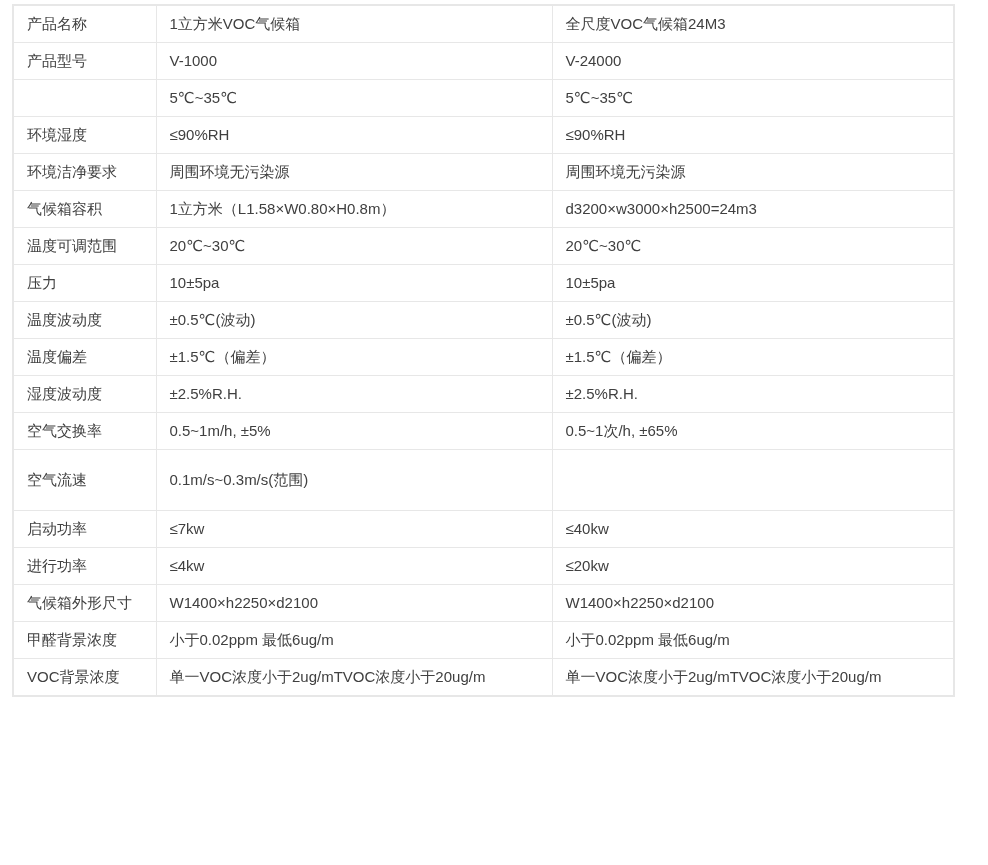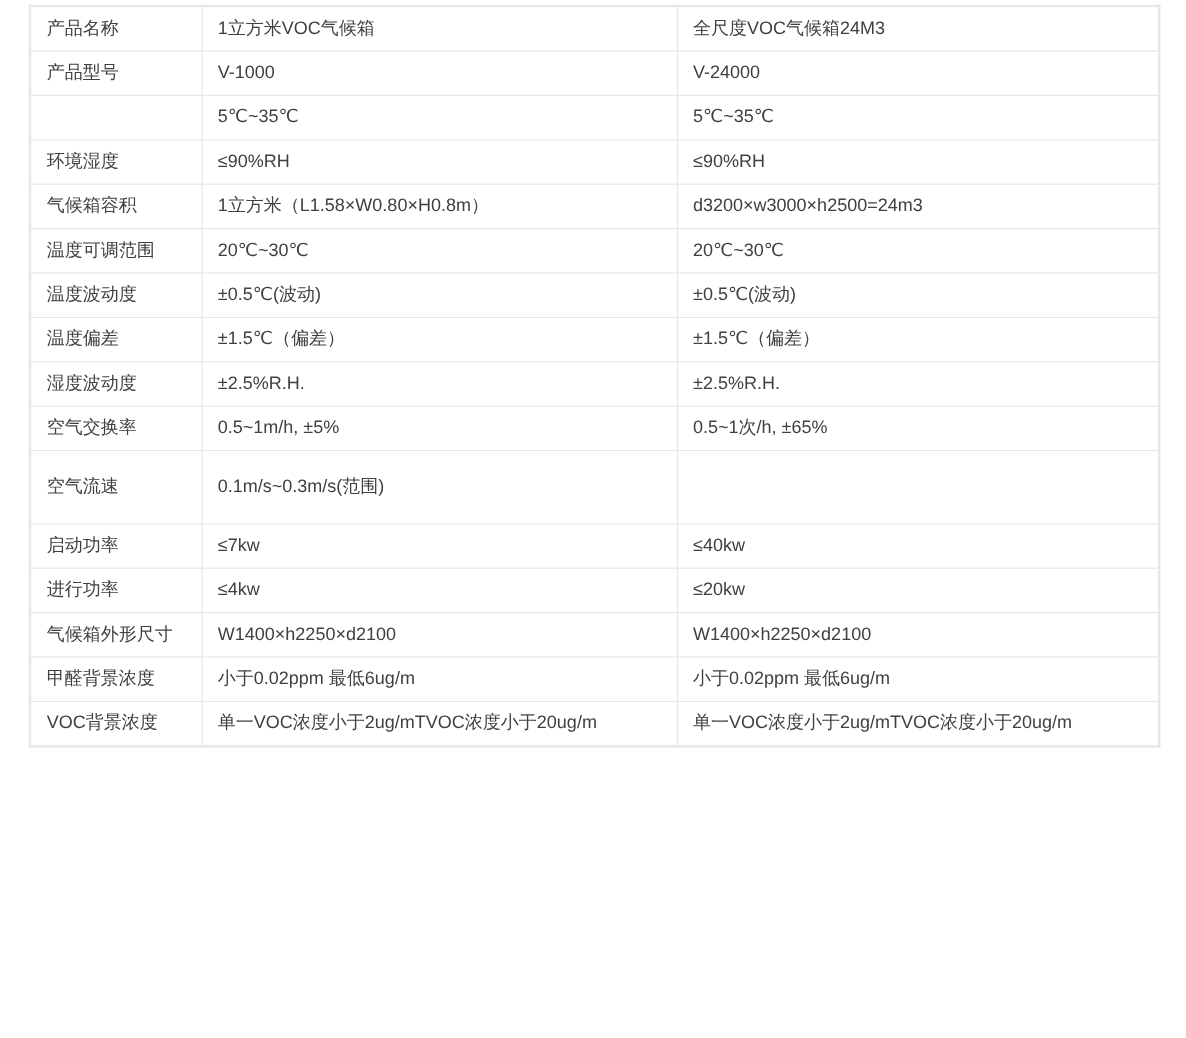--- a/index.html
+++ b/index.html
@@ -8,21 +8,21 @@
   }
   body {
     width: 988px;
     height: 865px;
     background: #ffffff;
     font-family: "Liberation Sans", "DejaVu Sans", sans-serif;
     position: relative;
   }
   .table-wrap {
     position: absolute;
-    left: 24px;
+    left: 12px;
     top: 4px;
   }
   table.spec-table {
     border-collapse: collapse;
     table-layout: fixed;
     width: 941px;
     background: #ffffff;
     border: 2px solid #e7e7e7;
   }
   table.spec-table td {
@@ -69,28 +69,38 @@
           <td></td>
           <td>5℃~35℃</td>
           <td>5℃~35℃</td>
         </tr>
         <tr>
           <td>环境湿度</td>
           <td>≤90%RH</td>
           <td>≤90%RH</td>
         </tr>
         <tr>
+          <td>环境洁净要求</td>
+          <td>周围环境无污染源</td>
+          <td>周围环境无污染源</td>
+        </tr>
+        <tr>
           <td>气候箱容积</td>
           <td>1立方米（L1.58×W0.80×H0.8m）</td>
           <td>d3200×w3000×h2500=24m3</td>
         </tr>
         <tr>
           <td>温度可调范围</td>
           <td>20℃~30℃</td>
           <td>20℃~30℃</td>
+        </tr>
+        <tr>
+          <td>压力</td>
+          <td>10±5pa</td>
+          <td>10±5pa</td>
         </tr>
         <tr>
           <td>温度波动度</td>
           <td>±0.5℃(波动)</td>
           <td>±0.5℃(波动)</td>
         </tr>
         <tr>
           <td>温度偏差</td>
           <td>±1.5℃（偏差）</td>
           <td>±1.5℃（偏差）</td>

